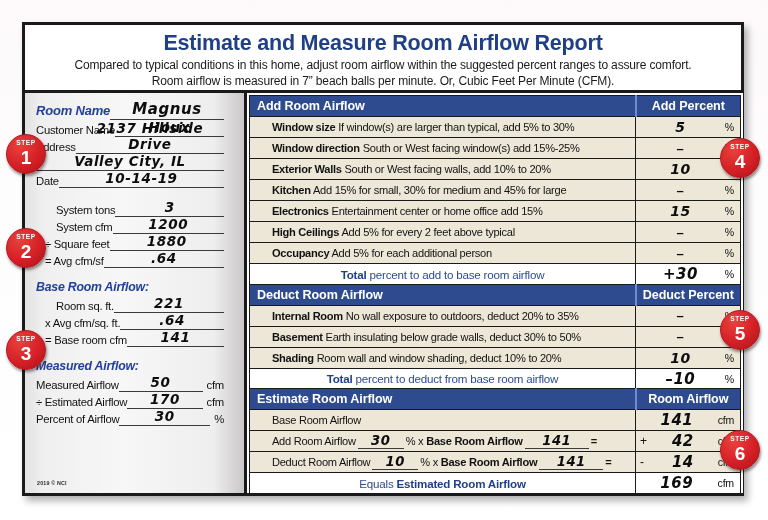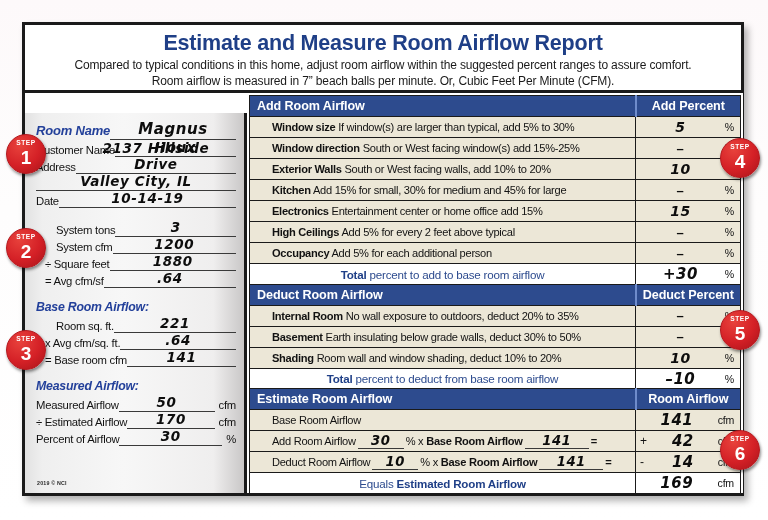--- a/index.html
+++ b/index.html
@@ -37,22 +37,21 @@
     color: #1a1a1a; font-size: 12px; line-height: 1.30;
     letter-spacing: -0.15px;
   }
   
   .body-split { display: flex; height: 400px; }
   .left-col {
     width: 222px; flex: 0 0 222px;
     background: linear-gradient(90deg,#e2e2e2 0%,#efefef 8%,#f7f7f7 45%,#efeeee 86%,#c9c7c7 100%);
     border-right: 3px solid #1a1a1a;
     position: relative;
-    padding: 7px 8px 0 11px;
-    margin-top: 20px;
+    padding: 7px 20px 0 11px;
   }
   .right-col { flex: 1 1 auto; position: relative; background:#fff; padding: 2px 2px 0 2px; }
 
   
   .grp { margin-bottom: 3px; }
   .grp-title {
     color: #23409a; font-weight: bold; font-style: italic;
     font-size: 12.3px; letter-spacing: -0.2px; margin-bottom: 2px;
   }
   .frow {

